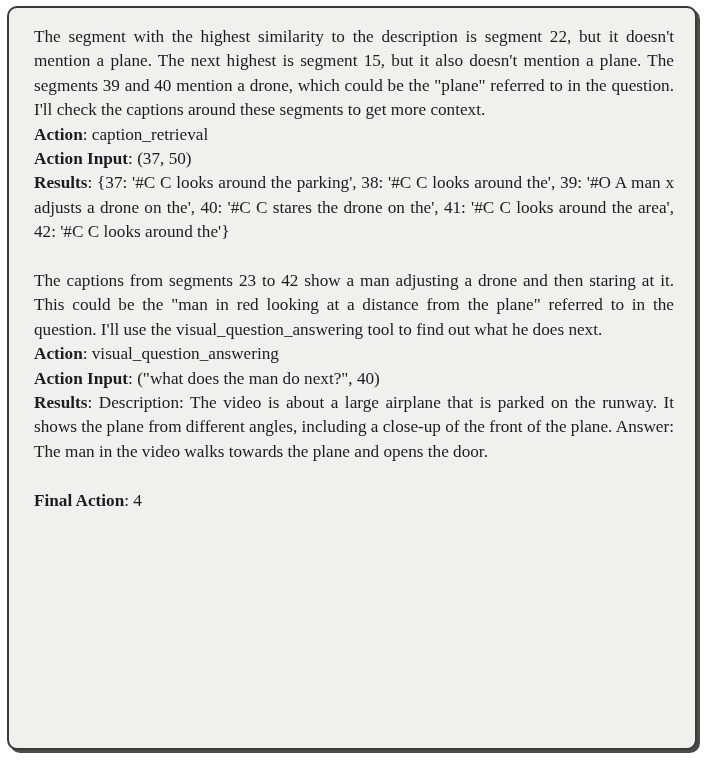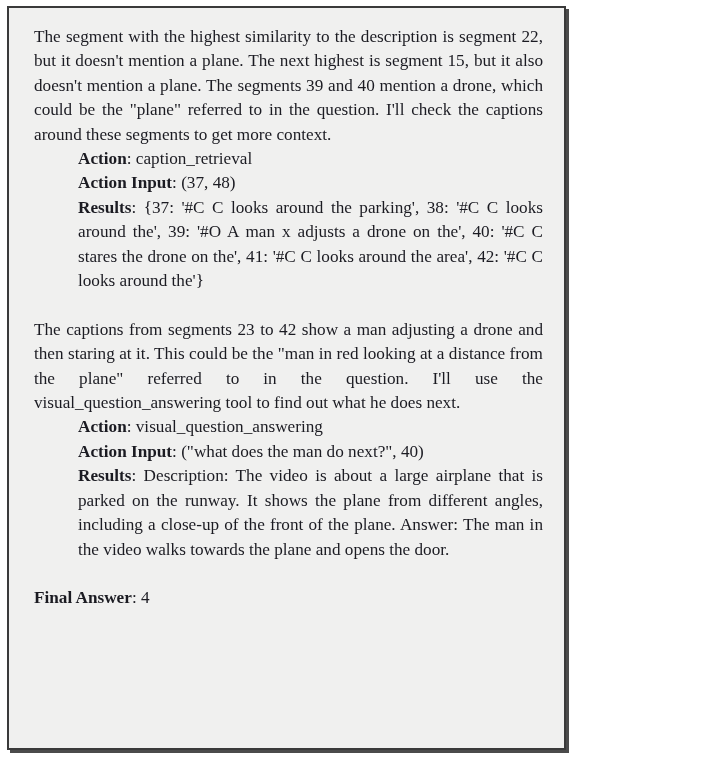--- a/index.html
+++ b/index.html
@@ -11,82 +11,82 @@
     width: 709px;
     height: 763px;
     overflow: hidden;
     font-family: "Liberation Serif", "DejaVu Serif", serif;
   }
 
   #transcript-box {
     position: absolute;
     left: 7px;
     top: 6px;
-    width: 559px;
+    width: 690px;
     height: 744px;
     box-sizing: border-box;
     background: #f0f0ef;
     border: 2.2px solid #3a3a3a;
-    border-radius: 0;
+    border-radius: 10px;
     box-shadow: 3px 3px 0 0 rgba(55,55,55,0.90);
     overflow: hidden;
   }
 
   #transcript-inner {
     padding: 17px 21px 10px 25px;
   }
 
   .para {
     text-align: justify;
     text-justify: inter-word;
     font-size: 17.2px;
     line-height: 24.4px;
     color: #1b1b22;
     margin: 0;
     hyphens: manual;
     -webkit-hyphens: manual;
   }
 
-  .para + .para { margin-top: 0; margin-left: 44px; }
+  .para + .para { margin-top: 0; }
 
   .block-gap { height: 24.4px; }
 
   .lbl {
     font-weight: bold;
   }
 
   .line {
     text-align: left;
   }
 </style>
 </head>
 <body>
 
 <div id="transcript-box">
   <div id="transcript-inner">
 
     <div>
       <p class="para">The segment with the highest similarity to the description is segment 22, but it doesn't mention a plane. The next highest is segment 15, but it also doesn't mention a plane. The segments 39 and 40 mention a drone, which could be the "plane" referred to in the question. I'll check the captions around these segments to get more context.</p>
       <p class="para line"><span class="lbl">Action</span><span>: caption_retrieval</span></p>
-      <p class="para line"><span class="lbl">Action Input</span><span>: (37, 48)</span></p>
+      <p class="para line"><span class="lbl">Action Input</span><span>: (37, 50)</span></p>
       <p class="para"><span class="lbl">Results</span><span>: {37: '#C C looks around the parking', 38: '#C C looks around the', 39: '#O A man x adjusts a drone on the', 40: '#C C stares the drone on the', 41: '#C C looks around the area', 42: '#C C looks around the'}</span></p>
     </div>
 
     <div class="block-gap"></div>
 
     <div>
       <p class="para">The captions from segments 23 to 42 show a man adjusting a drone and then staring at it. This could be the "man in red looking at a distance from the plane" referred to in the question. I'll use the visual_question_answering tool to find out what he does next.</p>
       <p class="para line"><span class="lbl">Action</span><span>: visual_question_answering</span></p>
       <p class="para line"><span class="lbl">Action Input</span><span>: ("what does the man do next?", 40)</span></p>
       <p class="para"><span class="lbl">Results</span><span>: Description: The video is about a large airplane that is parked on the runway. It shows the plane from different angles, including a close-up of the front of the plane. Answer: The man in the video walks towards the plane and opens the door.</span></p>
     </div>
 
     <div class="block-gap"></div>
 
     <div>
-      <p class="para line"><span class="lbl">Final Answer</span><span>: 4</span></p>
+      <p class="para line"><span class="lbl">Final Action</span><span>: 4</span></p>
     </div>
 
     <div class="block-gap"></div>
 
 
   </div>
 </div>
 
 </body></html>

